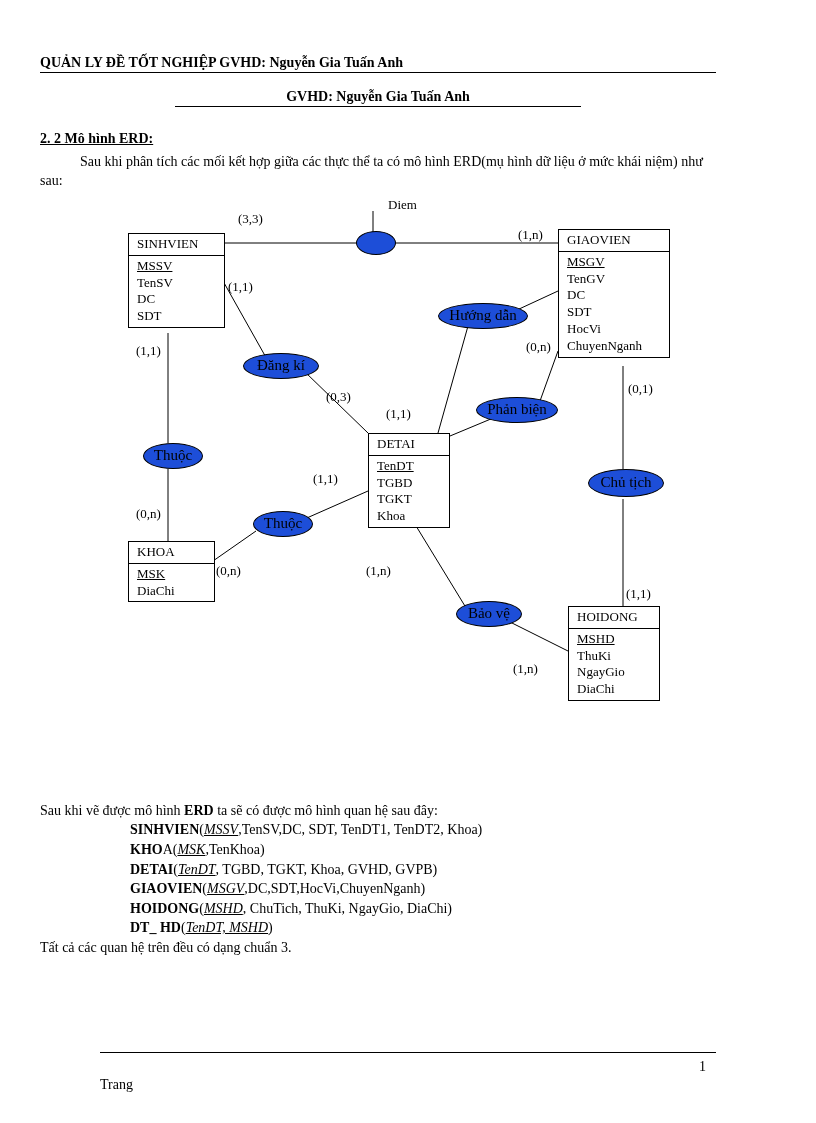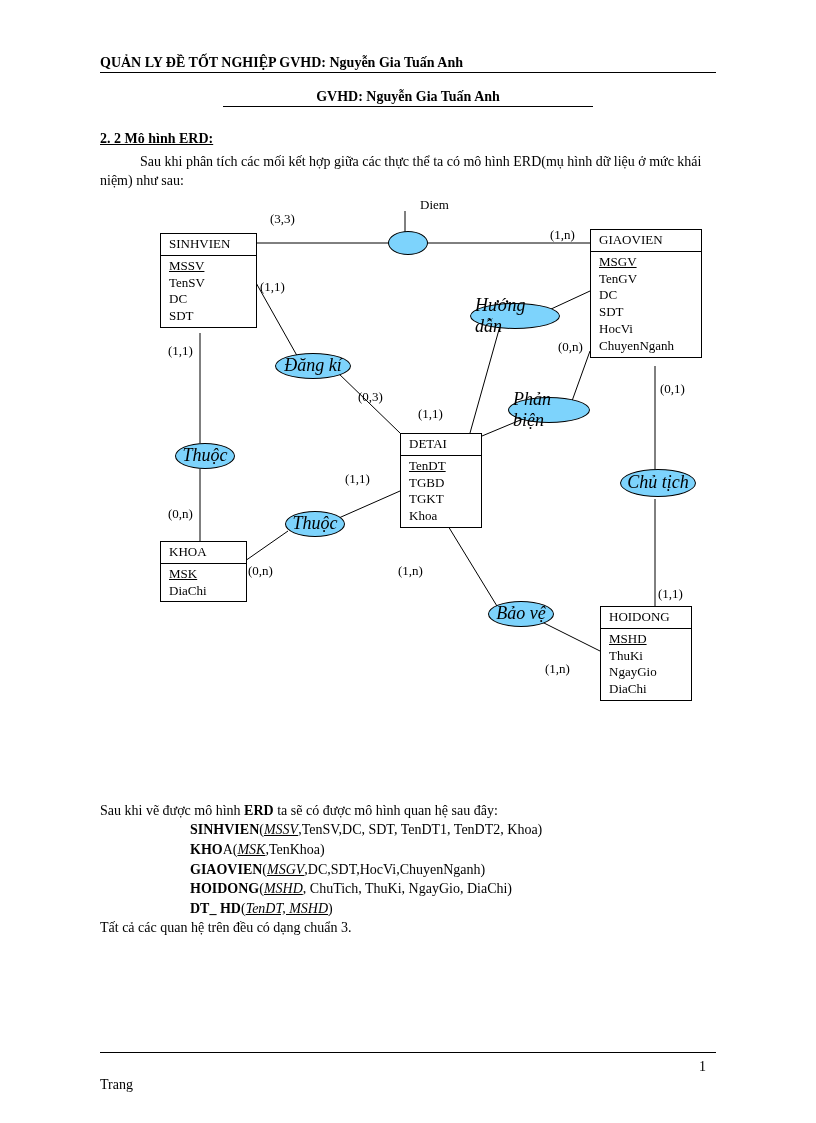--- a/index.html
+++ b/index.html
@@ -7,21 +7,21 @@
     padding: 0;
     font-family: "Times New Roman", serif;
     font-size: 14px;
     background: #fff;
     color: #000;
     width: 816px;
     height: 1123px;
     position: relative;
   }
   .page {
-    padding: 55px 100px 40px 100px;
+    padding: 55px 100px 40px 40px;
     box-sizing: border-box;
     height: 100%;
     position: relative;
   }
   .header-line1 {
     font-weight: bold;
     font-size: 14px;
     border-bottom: 1px solid #000;
     padding-bottom: 1px;
   }
@@ -64,27 +64,26 @@
     padding: 2px 8px;
   }
   .entity-body {
     padding: 2px 8px;
   }
   .pk { text-decoration: underline; }
   .rel {
     position: absolute;
     border: 1px solid #000;
     border-radius: 50%;
-    background: #7dd3fc;
-    font-size: 18px;
+    background: #1d4ed8;
+    font-size: 15px;
     display: flex;
     align-items: center;
     justify-content: center;
     padding: 0 4px;
-    font-style: italic;
   }
   .card {
     position: absolute;
     font-size: 13px;
     background: transparent;
   }
   svg.lines {
     position: absolute;
     top: 0; left: 0;
     width: 620px;
@@ -239,20 +238,21 @@
     <div class="card" style="left:445px;top:450px">(1,n)</div>
     <div class="card" style="left:558px;top:375px">(1,1)</div>
   </div>
 
   <div class="after-text">
     <div>
       <span>Sau khi vẽ được mô hình </span><span class="bold">ERD</span><span> ta sẽ có được mô hình quan hệ sau đây:</span>
     </div>
     <div class="rel-line"><span class="bold">SINHVIEN</span>(<span class="pku">MSSV</span><span>,TenSV,DC, SDT, TenDT1, TenDT2, Khoa)</span></div>
     <div class="rel-line"><span class="bold">KHO</span><span>A(</span><span class="pku">MSK</span><span>,TenKhoa)</span></div>
+    <div class="rel-line"><span class="bold">DETAI</span>(<span class="pku">TenDT</span><span>, TGBD, TGKT, Khoa, GVHD, GVPB)</span></div>
     <div class="rel-line"><span class="bold">GIAOVIEN</span>(<span class="pku">MSGV</span><span>,DC,SDT,HocVi,ChuyenNganh)</span></div>
     <div class="rel-line"><span class="bold">HOIDONG</span>(<span class="pku">MSHD</span><span>, ChuTich, ThuKi, NgayGio, DiaChi)</span></div>
     <div class="rel-line"><span class="bold">DT_ HD</span>(<span class="pku">TenDT, MSHD</span><span>)</span></div>
     <div>Tất cả các quan hệ trên đều có dạng chuẩn 3.</div>
   </div>
 
   <div class="footer-rule"></div>
   <div class="pagenum">1</div>
   <div class="trang">Trang</div>
 </div>

